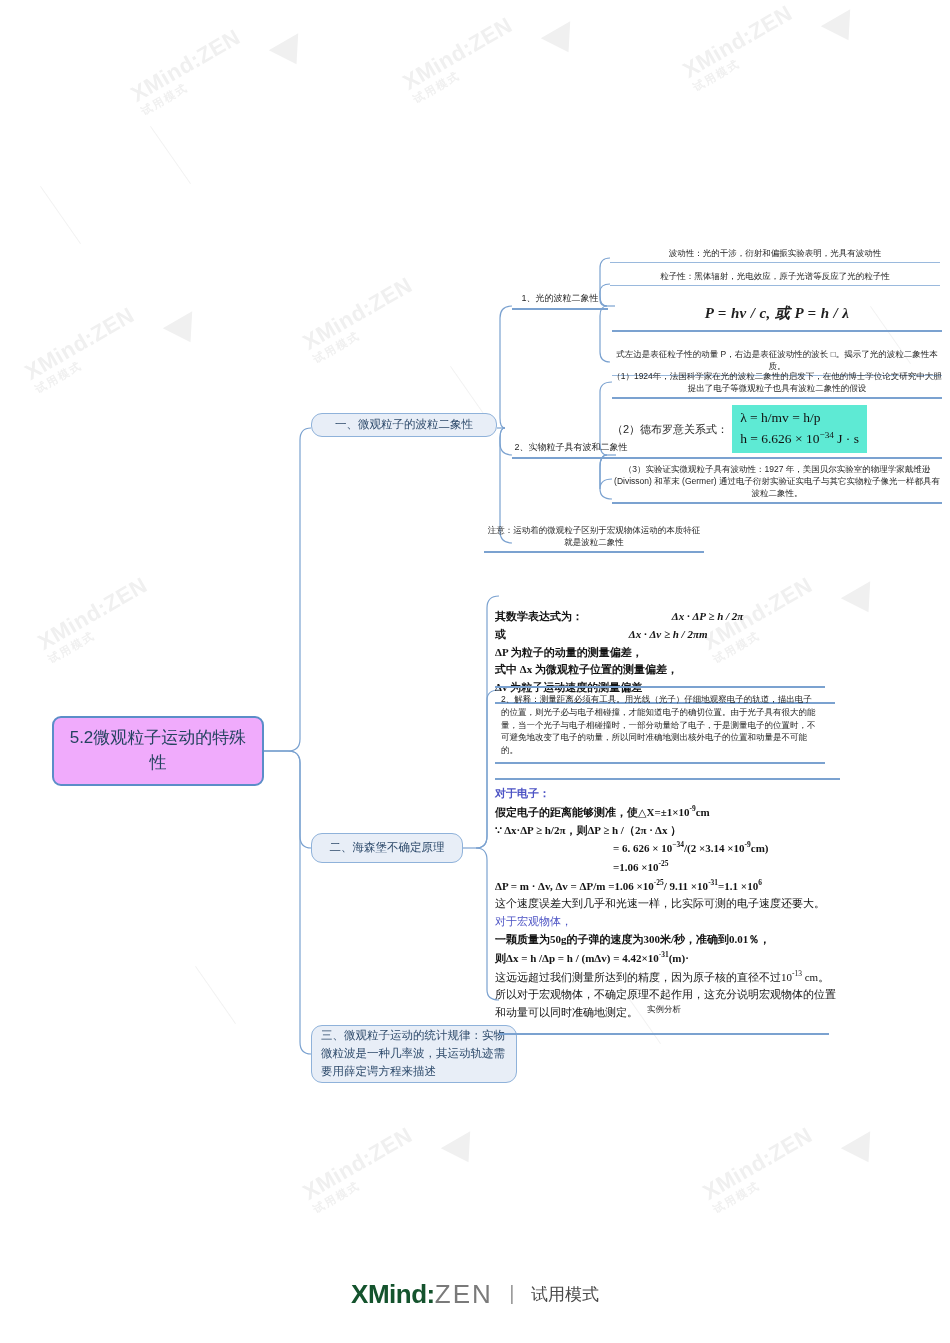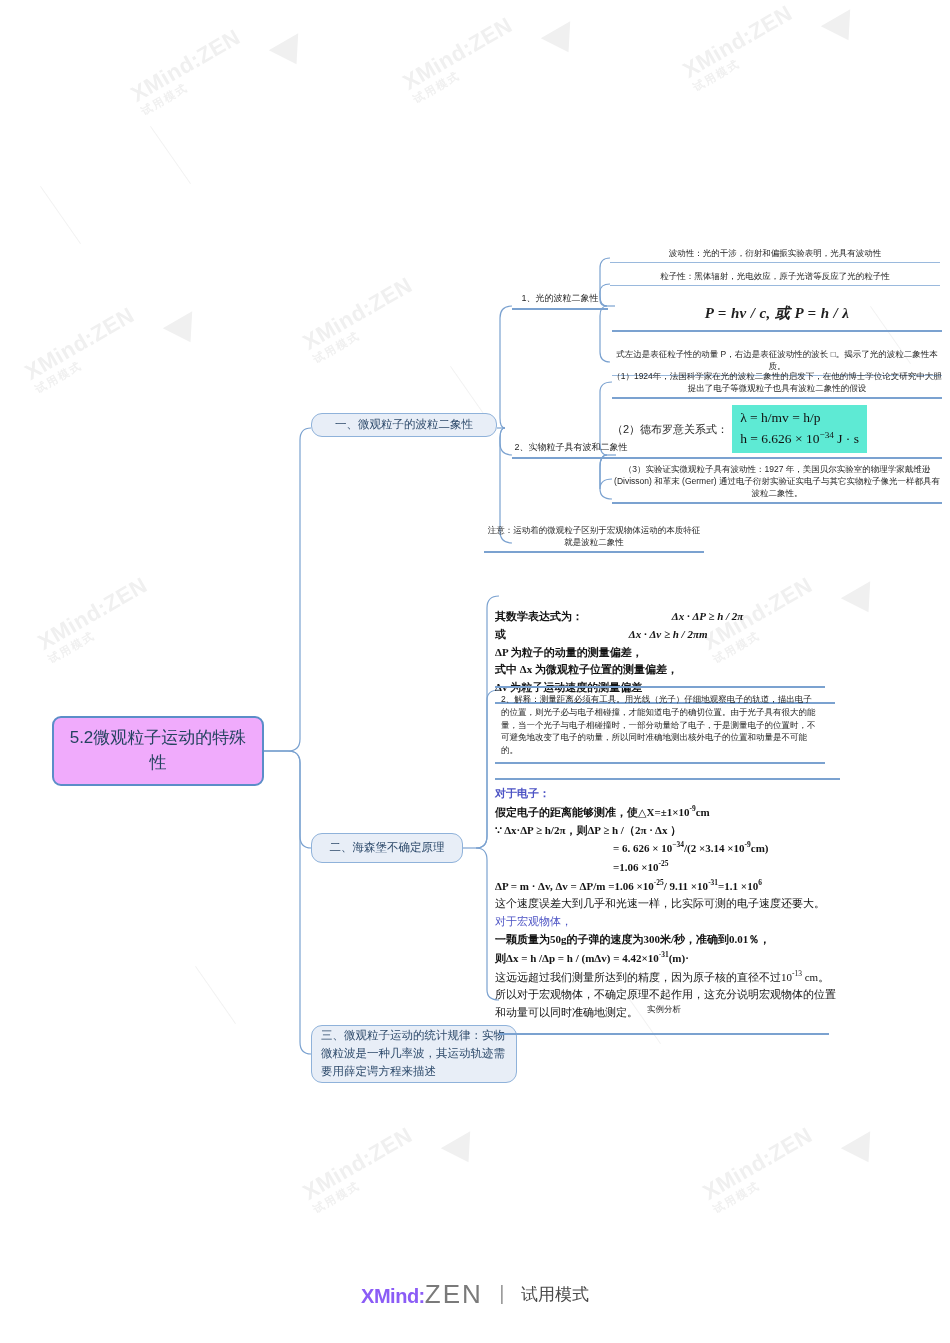--- a/index.html
+++ b/index.html
@@ -216,23 +216,23 @@
   .footer {
     position: absolute;
     left: 0;
     top: 1279px;
     width: 950px;
     text-align: center;
     z-index: 3;
     user-select: none;
   }
   .footer .x1 {
-    font-size: 20px;
+    font-size: 26px;
     font-weight: bold;
-    color: #8b5cf6;
+    color: #14532d;
     letter-spacing: -0.5px;
   }
   .footer .x2 {
     font-size: 26px;
     color: #7a7a7a;
     letter-spacing: 2px;
   }
   .footer .bar {
     display: inline-block;
     color: #9a9a9a;

